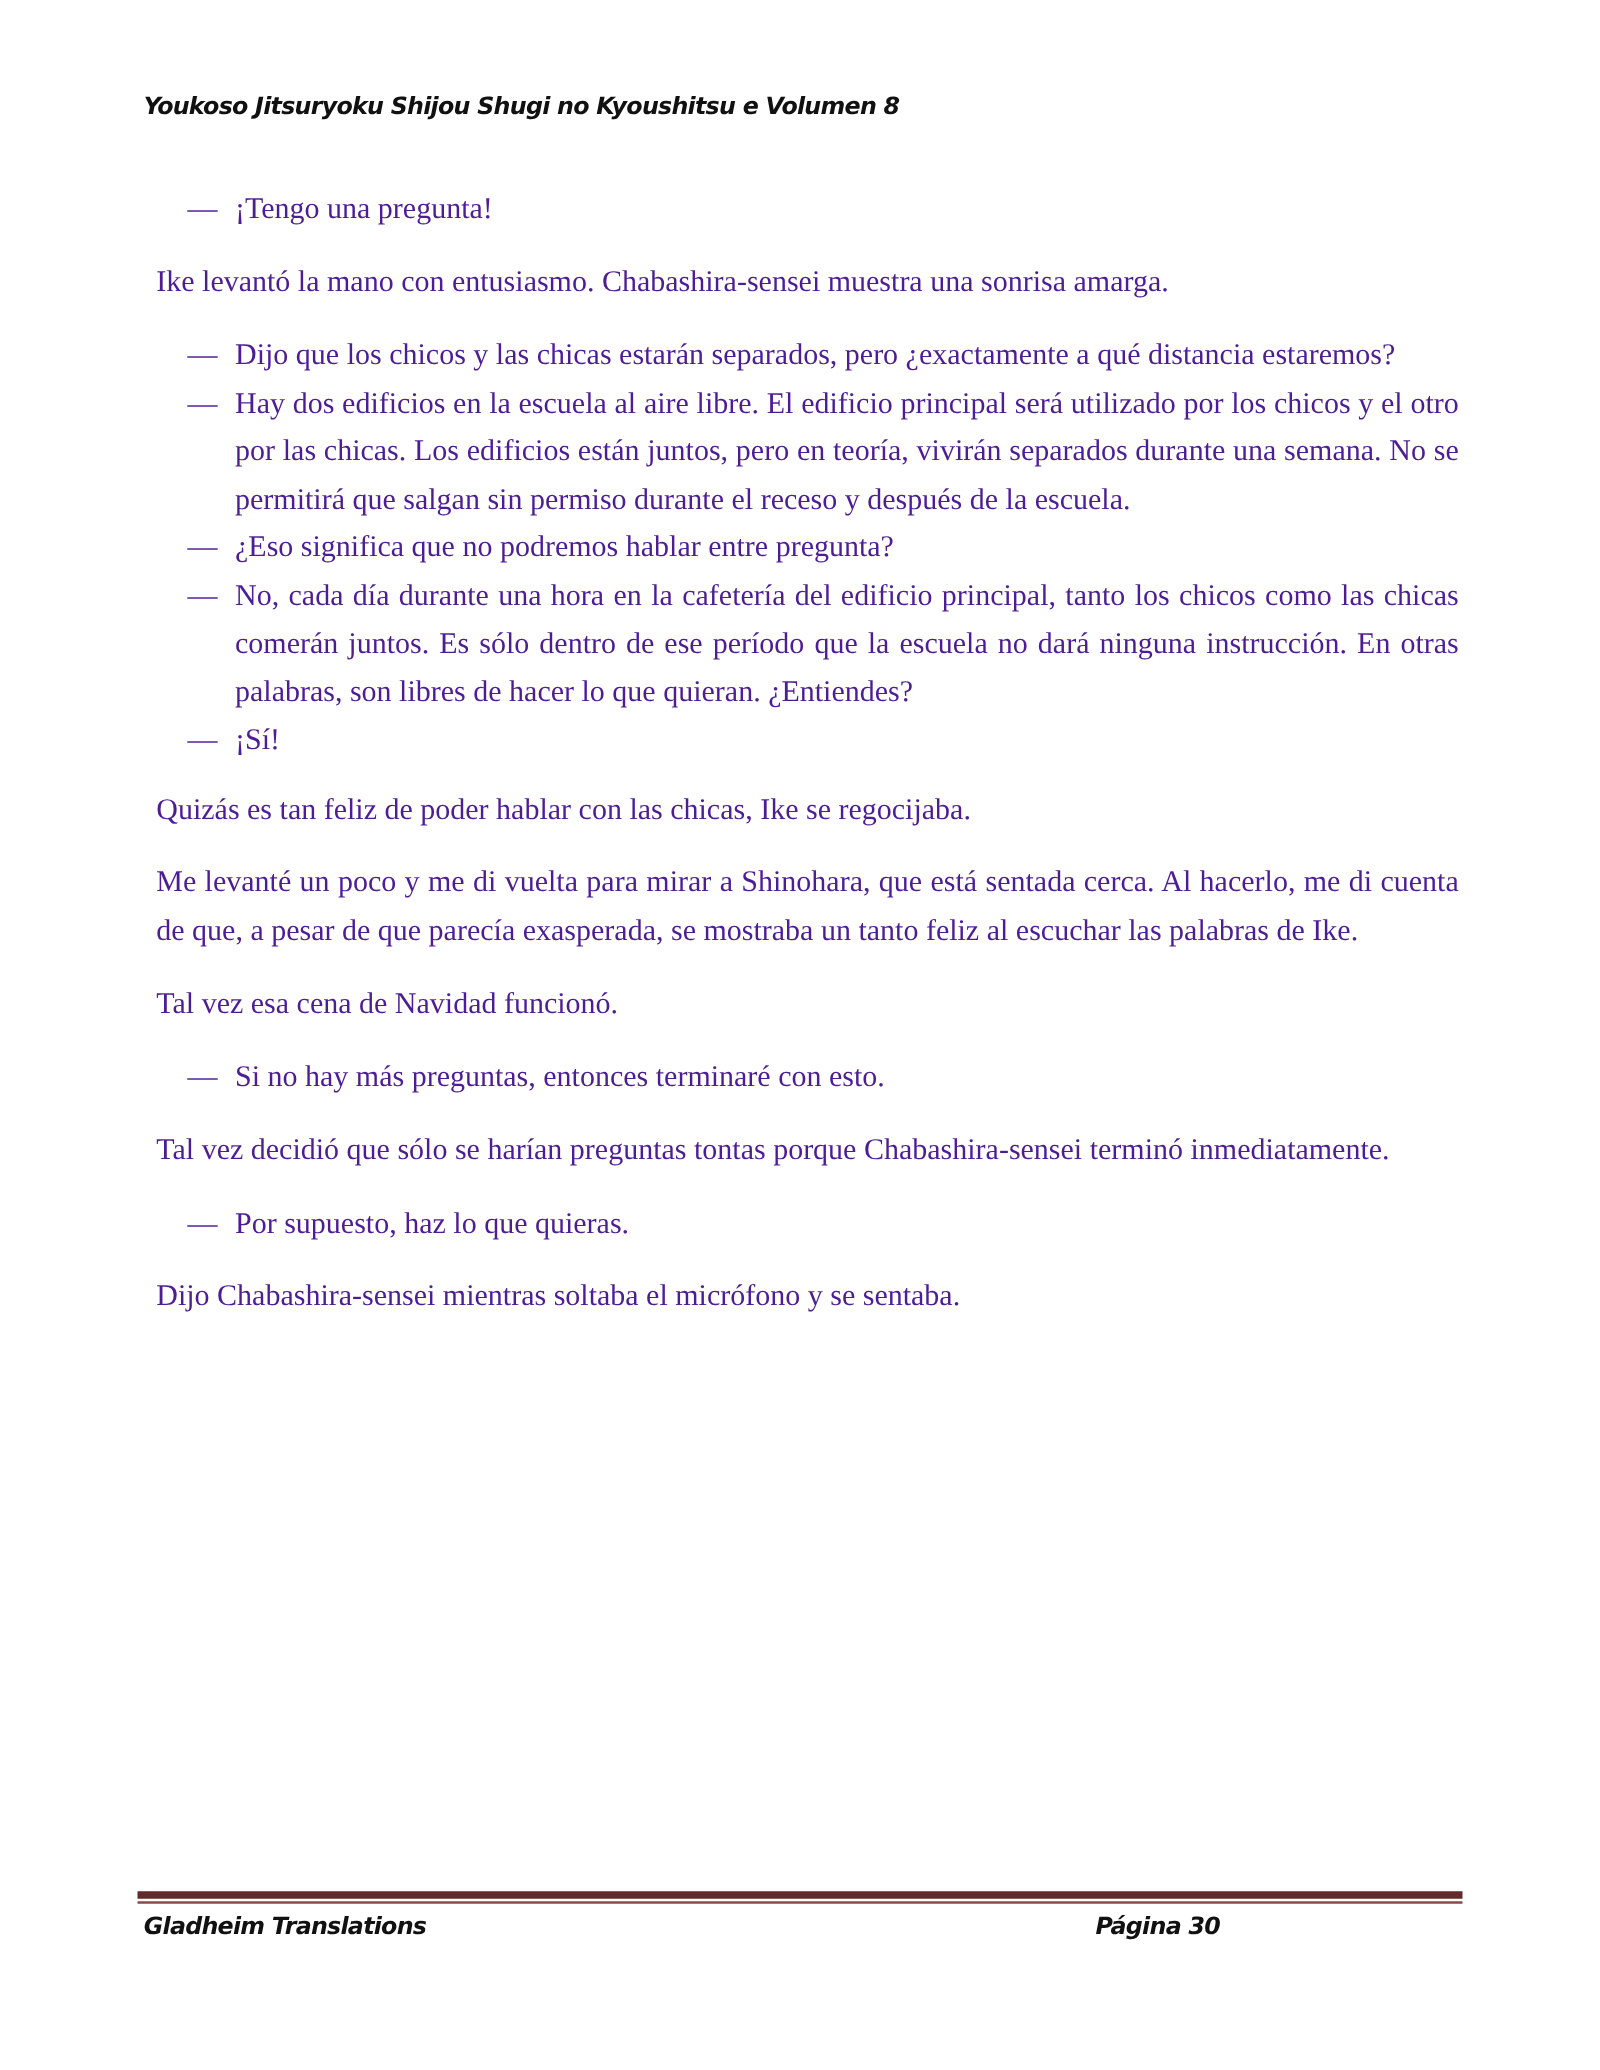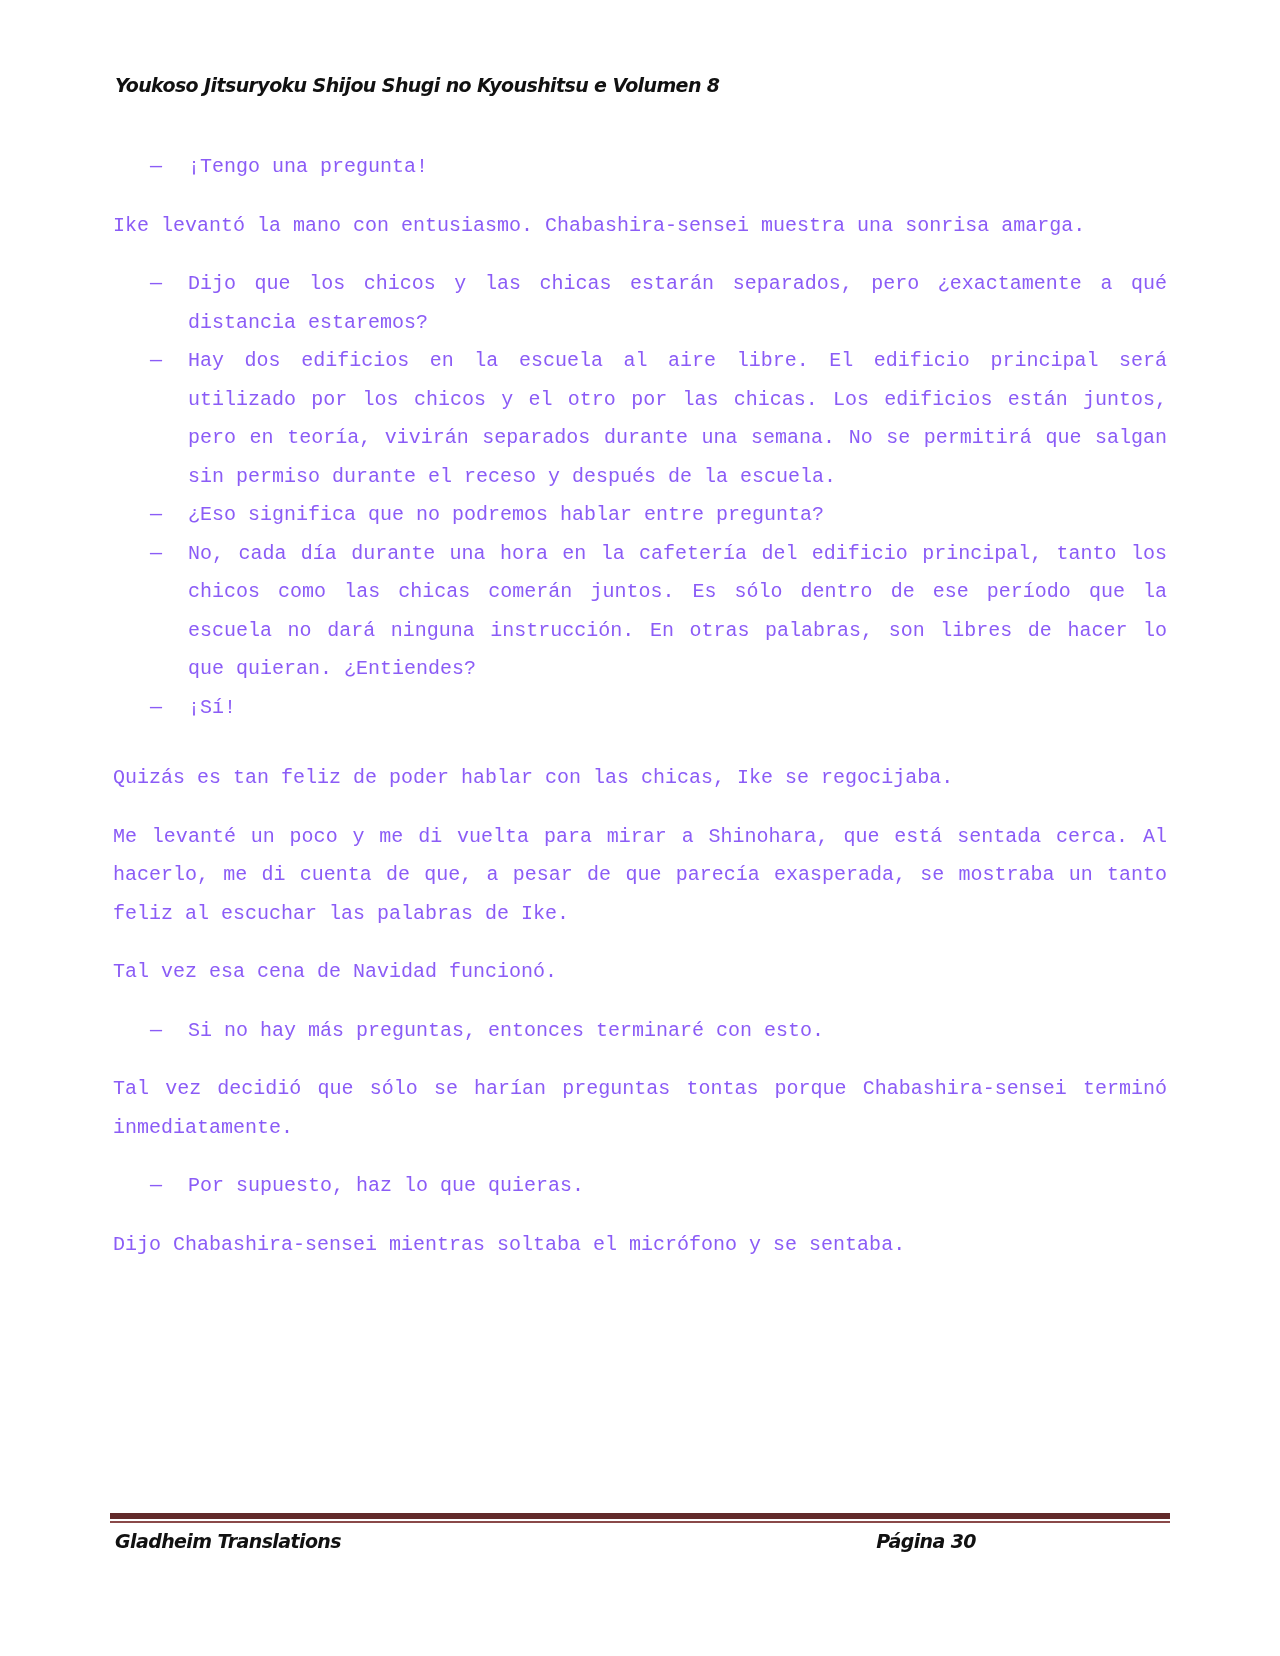--- a/index.html
+++ b/index.html
@@ -5,25 +5,25 @@
   html, body { margin: 0; padding: 0; background: #ffffff; }
   body { width: 1280px; height: 1656px; position: relative; overflow: hidden; color: #111; }
   .page { position: absolute; left: 0; top: 0; width: 1088px; height: 1656px; }
   .running-header {
     position: absolute; left: 115px; top: 74px;
     font-family: "DejaVu Sans", sans-serif; font-weight: bold; font-style: italic;
     font-size: 19px; letter-spacing: -0.6px; color: #111;
   }
   .body-text {
     position: absolute; left: 113px; top: 148px; width: 1054px;
-    font-family: Liberation Mono, monospace; font-size: 20px; line-height: 38.5px; color: #8b5cf6;
+    font-family: Liberation Serif, serif; font-size: 24px; line-height: 38.5px; color: #4c1d95;
   }
-  .para { margin: 0 0 20px 0; text-align: justify; }
+  .para { margin: 0 0 20px 12px; text-align: justify; }
   .dlg { margin: 0 0 20px 0; padding-left: 75px; text-indent: -38px; text-align: justify; }
-  .dlg-group { margin: 0 0 32px 0; }
+  .dlg-group { margin: 0 0 17px 0; }
   .dlg-group .dlg { margin: 0; }
   .dash { display: inline-block; width: 38px; text-indent: 0; }
   .footer-rule {
     position: absolute; left: 110px; top: 1513px; width: 1060px; height: 6px; background: #622a2a;
   }
   .footer-rule-thin {
     position: absolute; left: 110px; top: 1521px; width: 1060px; height: 2px; background: #8a4a4a;
   }
   .footer-left, .footer-right {
     position: absolute; top: 1530px;

